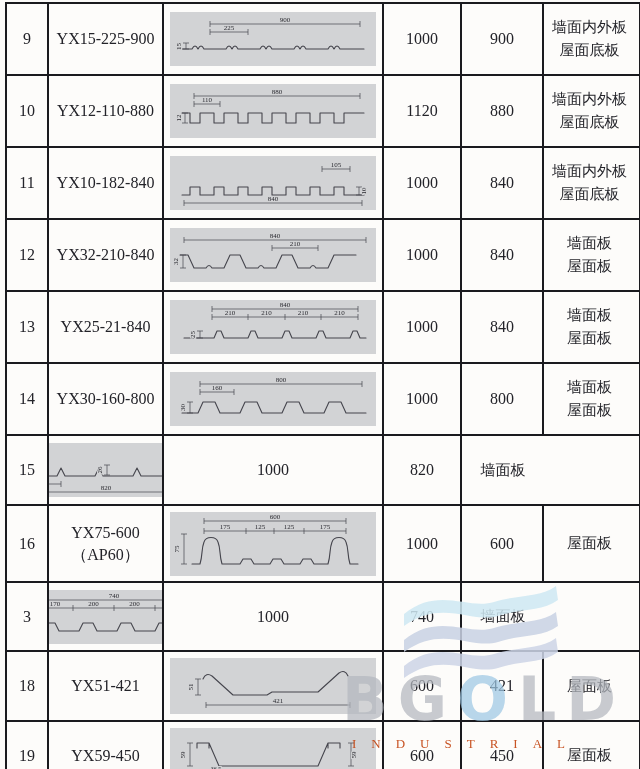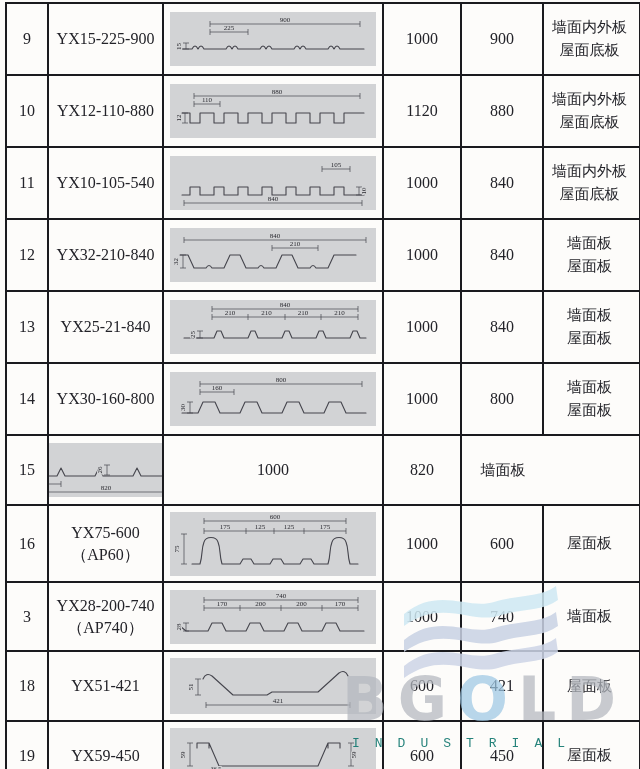--- a/index.html
+++ b/index.html
@@ -22,22 +22,22 @@
   .dl{fill:none;stroke:#45454d;stroke-width:0.7}
   .dt{font:7px "Liberation Serif",serif;fill:#2a2a30;text-anchor:middle;
       paint-order:stroke;stroke:#d2d3d5;stroke-width:2px}
   .s6{font-size:6px}
   
   .wm{position:absolute;inset:0;pointer-events:none}
   .wm-wave{position:absolute;left:402px;top:578px;opacity:.85}
   .wm-title{position:absolute;left:342px;top:664px;font-family:"DejaVu Sans",sans-serif;
             font-weight:700;font-size:60px;letter-spacing:10px;color:#b4b8bf;opacity:.72;white-space:nowrap}
   .wm-title .o{color:#9ec8e4}
-  .wm-sub{position:absolute;left:352px;top:736px;font-family:Liberation Mono, monospace;
-          font-size:13px;letter-spacing:15px;color:#0f766e;opacity:.9;white-space:nowrap}
+  .wm-sub{position:absolute;left:352px;top:736px;font-family:Liberation Serif, serif;
+          font-size:13px;letter-spacing:15px;color:#c2410c;opacity:.9;white-space:nowrap}
 </style>
 </head>
 <body>
 
 <div class="page">
   <div class="tbl">
 
     <div class="row" style="height:70px">
       <div class="cell num">9</div>
       <div class="cell model">YX15-225-900</div>
@@ -79,21 +79,21 @@
       <div class="cell numval">1120</div>
       <div class="cell numval">880</div>
       <div class="cell use">
         <span>墙面内外板</span>
         <span>屋面底板</span>
       </div>
     </div>
 
     <div class="row" style="height:70px">
       <div class="cell num">11</div>
-      <div class="cell model">YX10-105-540</div>
+      <div class="cell model">YX10-182-840</div>
       <div class="cell diag">
         <svg width="206" height="54" viewBox="0 0 206 54">
           <rect class="bgr" x="0" y="0" width="206" height="54"></rect>
           <path class="p" d="M12,39 h8 v-8 h10 v8 h14 v-8 h10 v8 h14 v-8 h10 v8 h14 v-8 h10 v8 h14 v-8 h10 v8 h14 v-8 h10 v8 h14 v-8 h10 v8 H194"></path>
           <path class="dl" d="M152,10 v6 M180,10 v6 M152,13 H180"></path>
           <text class="dt" x="166" y="11">105</text>
           <path class="dl" d="M14,44 v6 M192,44 v6 M14,47 H192"></path>
           <text class="dt" x="103" y="45">840</text>
           <path class="dl" d="M186,31 h6 M186,39 h6 M189,31 V39"></path>
           <text class="dt" transform="rotate(-90 196 35)" x="196" y="35">10</text>
@@ -223,24 +223,20 @@
       </div>
       <div class="cell numval">1000</div>
       <div class="cell numval">600</div>
       <div class="cell use">
         <span>屋面板</span>
       </div>
     </div>
 
     <div class="row" style="height:67px">
       <div class="cell num">3</div>
-      <div class="cell model">
-        <span>YX28-200-740</span>
-        <span>（AP740）</span>
-      </div>
       <div class="cell diag">
         <svg width="206" height="54" viewBox="0 0 206 54">
           <rect class="bgr" x="0" y="0" width="206" height="54"></rect>
           <path class="p" d="M10,36 l6,5 H38 l4,-8 h10 l4,8 h20 l4,-8 h10 l4,8 h20 l4,-8 h10 l4,8 h20 l4,-8 h10 l4,8 H194"></path>
           <path class="dl" d="M34,7 v6 M188,7 v6 M34,10 H188"></path>
           <text class="dt" x="111" y="8">740</text>
           <path class="dl" d="M34,15 v6 M70,15 v6 M111,15 v6 M152,15 v6 M188,15 v6 M34,18 H188"></path>
           <text class="dt" x="52" y="16">170</text>
           <text class="dt" x="90.5" y="16">200</text>
           <text class="dt" x="131.5" y="16">200</text>

